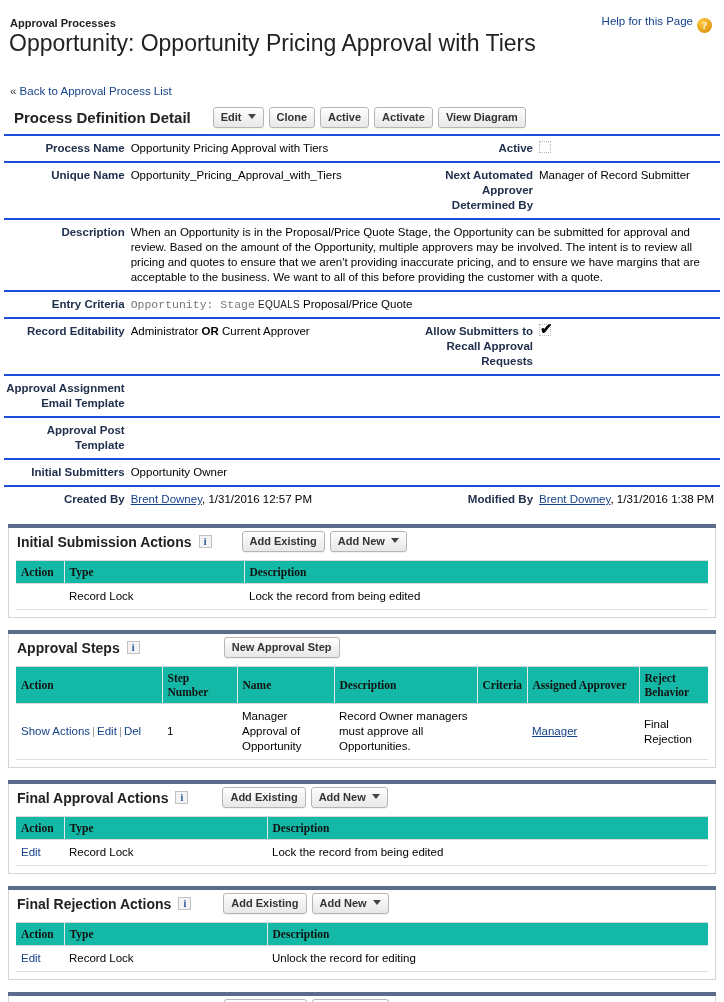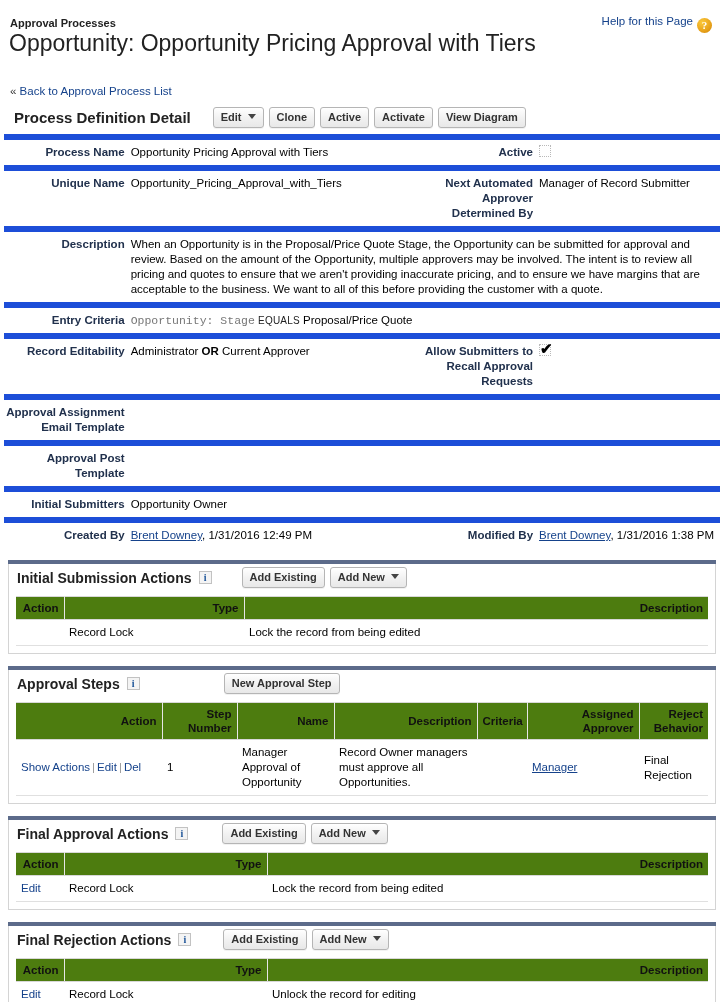--- a/index.html
+++ b/index.html
@@ -58,21 +58,21 @@
   
   .detail-head {
     display: flex; align-items: center;
     padding: 10px 0 6px 10px;
   }
   .detail-head h2 {
     font-size: 15px; font-weight: bold; margin: 0 22px 0 0; color: #222;
   }
   table.detail { width: 100%; border-collapse: collapse; }
   table.detail td {
-    border-top: 6px solid #1d4ed8;
+    border-top: 2px solid #1d4ed8;
     padding: 5px 6px 5px 0;
     font-size: 11.5px; vertical-align: top;
     line-height: 15px;
   }
   td.lbl {
     width: 131px; text-align: right; font-weight: bold;
     color: #21314d; padding-right: 11px;
   }
   td.val { color: #000; }
   td.lbl2 {
@@ -122,26 +122,26 @@
     line-height: 12px; text-align: center; margin: 0 0 0 7px;
     font-family: "Liberation Serif", serif; cursor: pointer;
   }
   .panel-btns { margin-left: 30px; }
 
   table.grid {
     width: calc(100% - 14px); margin: 0 7px;
     border-collapse: collapse; table-layout: fixed;
   }
   table.grid th {
-    background: #4d7c0f;
+    background: #14b8a6;
     border-top: 1px solid #d8d8d8;
     border-bottom: 1px solid #d8d8d8;
     border-right: 1px solid #e6e6e6;
     font-size: 11.5px; font-weight: bold; color: #111;
-    text-align: right; padding: 4px 5px; line-height: 14px;
+    text-align: left; padding: 4px 5px; line-height: 14px; font-family: Liberation Serif, serif;
   }
   table.grid th:last-child { border-right: none; }
   table.grid td {
     border-bottom: 1px solid #e0e0e0;
     font-size: 11.5px; color: #000;
     padding: 5px 5px; vertical-align: top; line-height: 15px;
   }
   table.grid tr.row td { background: #fff; margin-top: 9px; }
   .cell-link { color: #15428b; text-decoration: none; }
   .sep { color: #999; padding: 0 2px; }
@@ -210,21 +210,21 @@
     <tr>
       <td class="lbl">Approval Post Template</td>
       <td class="val" colspan="3"></td>
     </tr>
     <tr>
       <td class="lbl">Initial Submitters</td>
       <td class="val" colspan="3">Opportunity Owner</td>
     </tr>
     <tr>
       <td class="lbl">Created By</td>
-      <td class="val nowrap"><a href="#" class="lnk">Brent Downey</a><span>, 1/31/2016 12:49 PM</span></td>
+      <td class="val nowrap"><a href="#" class="lnk">Brent Downey</a><span>, 1/31/2016 12:57 PM</span></td>
       <td class="lbl2">Modified By</td>
       <td class="val2 nowrap"><a href="#" class="lnk">Brent Downey</a><span>, 1/31/2016 1:38 PM</span></td>
     </tr>
   </tbody>
     </table>
 
   <div class="panel">
     <div class="panel-topbar"></div>
     <div class="panel-body">
       <div class="panel-head">

